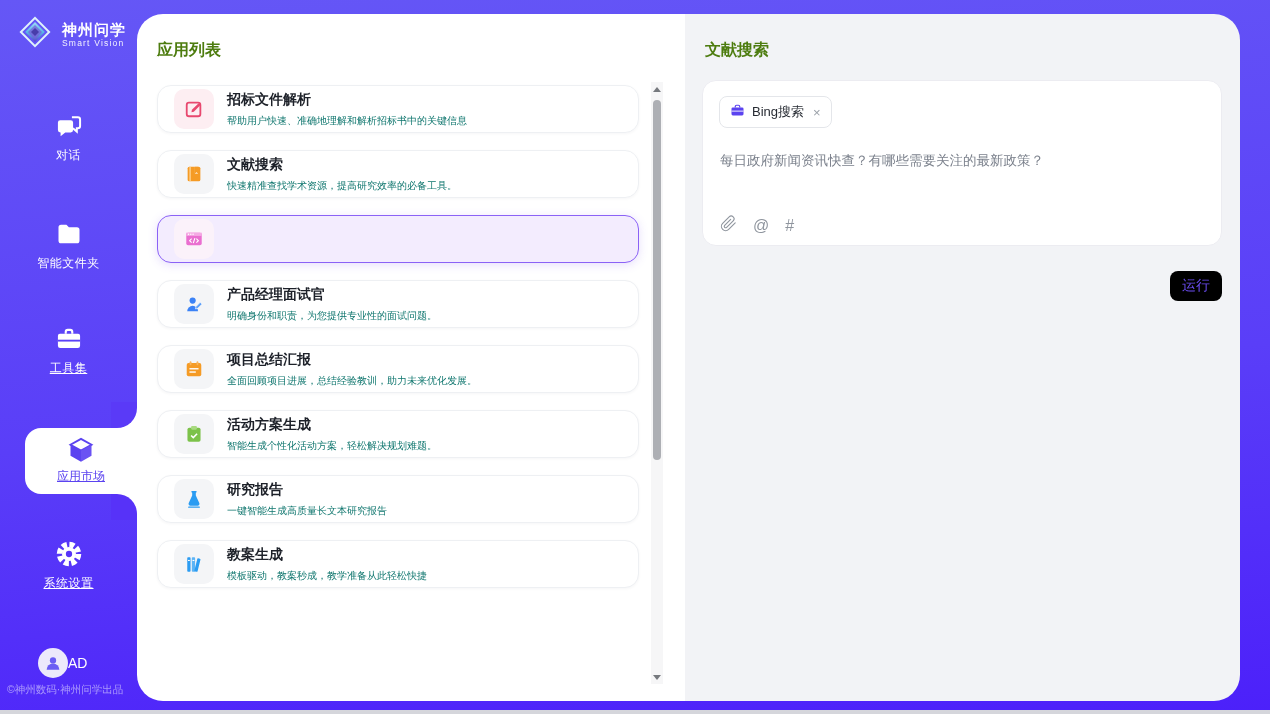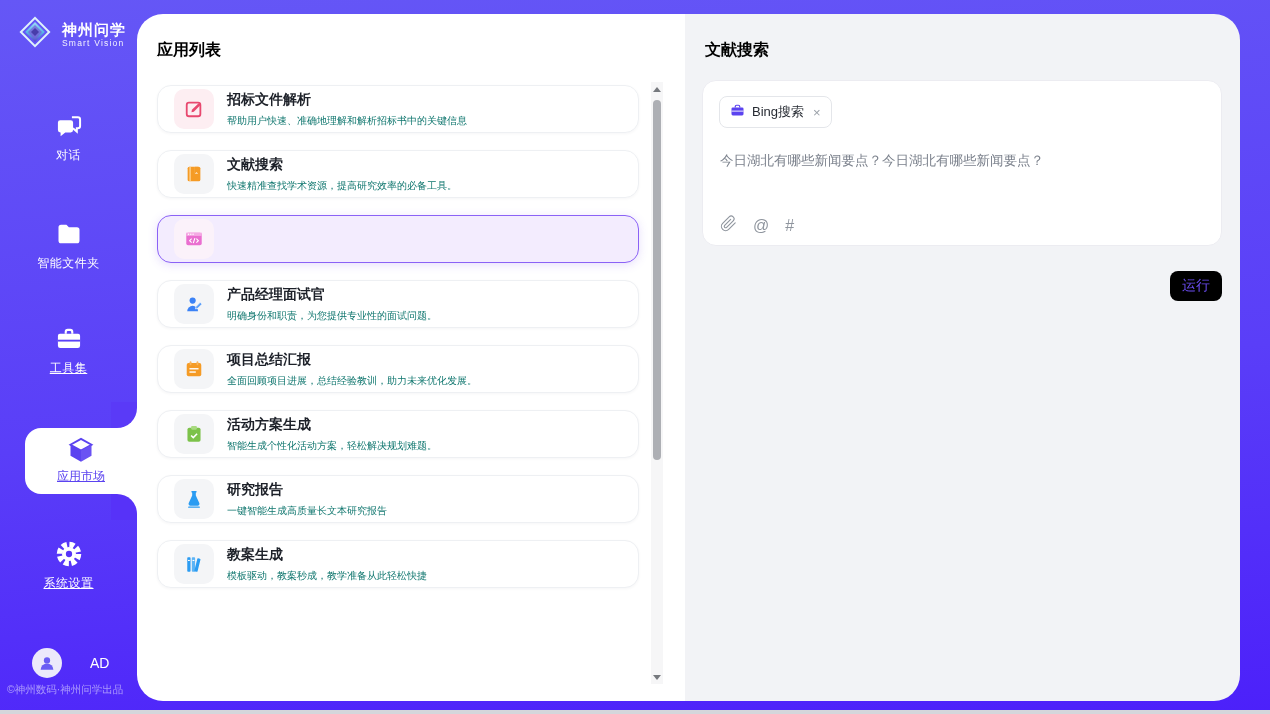--- a/index.html
+++ b/index.html
@@ -18,31 +18,31 @@
   .nav-item .lbl{font-size:12px;letter-spacing:.5px;}
   .underlined{text-decoration:underline;}
   .bubble{position:absolute;left:25px;top:428px;width:112px;height:66px;background:#fff;
           border-radius:16px 0 0 16px;text-align:center;color:#5b43f0;cursor:pointer;}
   .bubble .ic{height:28px;display:flex;justify-content:center;align-items:center;margin-top:8px;margin-bottom:4px;}
   .bubble .lbl{font-size:12px;color:#5b43f0;text-decoration:underline;}
   .notch{position:absolute;right:0;width:26px;height:26px;background:#fff;}
   .notch.t{top:-26px;} .notch.b{top:66px;}
   .notch.t::after{content:"";position:absolute;inset:0;background:#5a3af7;border-bottom-right-radius:20px;}
   .notch.b::after{content:"";position:absolute;inset:0;background:#5732f8;border-top-right-radius:20px;}
-  .user{position:absolute;top:648px;left:32px;display:flex;align-items:center;gap:28px;cursor:pointer;}
+  .user{position:absolute;top:648px;left:38px;display:flex;align-items:center;gap:0;cursor:pointer;}
   .avatar{width:30px;height:30px;border-radius:50%;background:#ece9fb;display:flex;align-items:center;justify-content:center;}
   .user-name{color:#fff;font-size:14px;}
   .side-footer{position:absolute;top:683px;left:7px;font-size:10.5px;color:rgba(255,255,255,.5);white-space:nowrap;}
 
   
   .content{position:absolute;left:137px;top:14px;width:1103px;height:687px;border-radius:26px;
            overflow:hidden;display:flex;}
   .list-col{width:548px;background:#fff;position:relative;flex:none;}
   .detail-col{flex:1;background:#f2f3f6;position:relative;}
-  .panel-title{position:absolute;top:26px;left:20px;font-size:16px;font-weight:700;color:#000000;}
+  .panel-title{position:absolute;top:26px;left:20px;font-size:16px;font-weight:700;color:#4d7c0f;}
 
   
   .cards{position:absolute;top:71px;left:20px;width:482px;}
   .card{height:48px;border-radius:14px;border:1px solid #eef0f3;background:#fff;margin-bottom:17px;
         box-shadow:0 1px 3px rgba(20,20,40,.04);display:flex;align-items:center;
         padding:0 14px 0 16px;box-sizing:border-box;cursor:pointer;}
   .card.selected{background:#f3ecfe;border:1px solid #8b62f6;box-shadow:0 2px 10px rgba(120,80,240,.18);}
   .tile{width:40px;height:40px;border-radius:10px;display:flex;align-items:center;justify-content:center;
         margin-right:13px;flex:none;}
   .c-title{font-size:14px;font-weight:700;color:#1d2129;margin-bottom:5px;}
@@ -309,21 +309,21 @@
             <svg width="15" height="15" viewBox="0 0 20 20">
               <path d="M7 6V4.8A1.8 1.8 0 0 1 8.8 3h2.4A1.8 1.8 0 0 1 13 4.8V6" fill="none" stroke="#5b43f0" stroke-width="1.6"></path>
               <rect x="2" y="6" width="16" height="10.6" rx="1.8" fill="#5b43f0"></rect>
               <rect x="2" y="10.2" width="16" height="1.2" fill="#fff"></rect>
             </svg>
           </span>
           <span class="tag-label">Bing搜索</span>
           <span class="tag-x">×</span>
         </div>
 
-        <div class="query">今日湖北有哪些新闻要点？今日湖北有哪些新闻要点？</div>
+        <div class="query">每日政府新闻资讯快查？有哪些需要关注的最新政策？</div>
 
         <div class="attach-row">
           <span>
             <svg width="17" height="17" viewBox="0 0 24 24">
               <path d="M21.44 11.05l-9.19 9.19a6 6 0 0 1-8.49-8.49l9.19-9.19a4 4 0 0 1 5.66 5.66l-9.2 9.19a2 2 0 0 1-2.83-2.83l8.49-8.48" fill="none" stroke="#8f959e" stroke-width="1.6" stroke-linecap="round" stroke-linejoin="round"></path>
             </svg>
           </span>
           <span class="sym">@</span>
           <span class="sym">#</span>
         </div>

